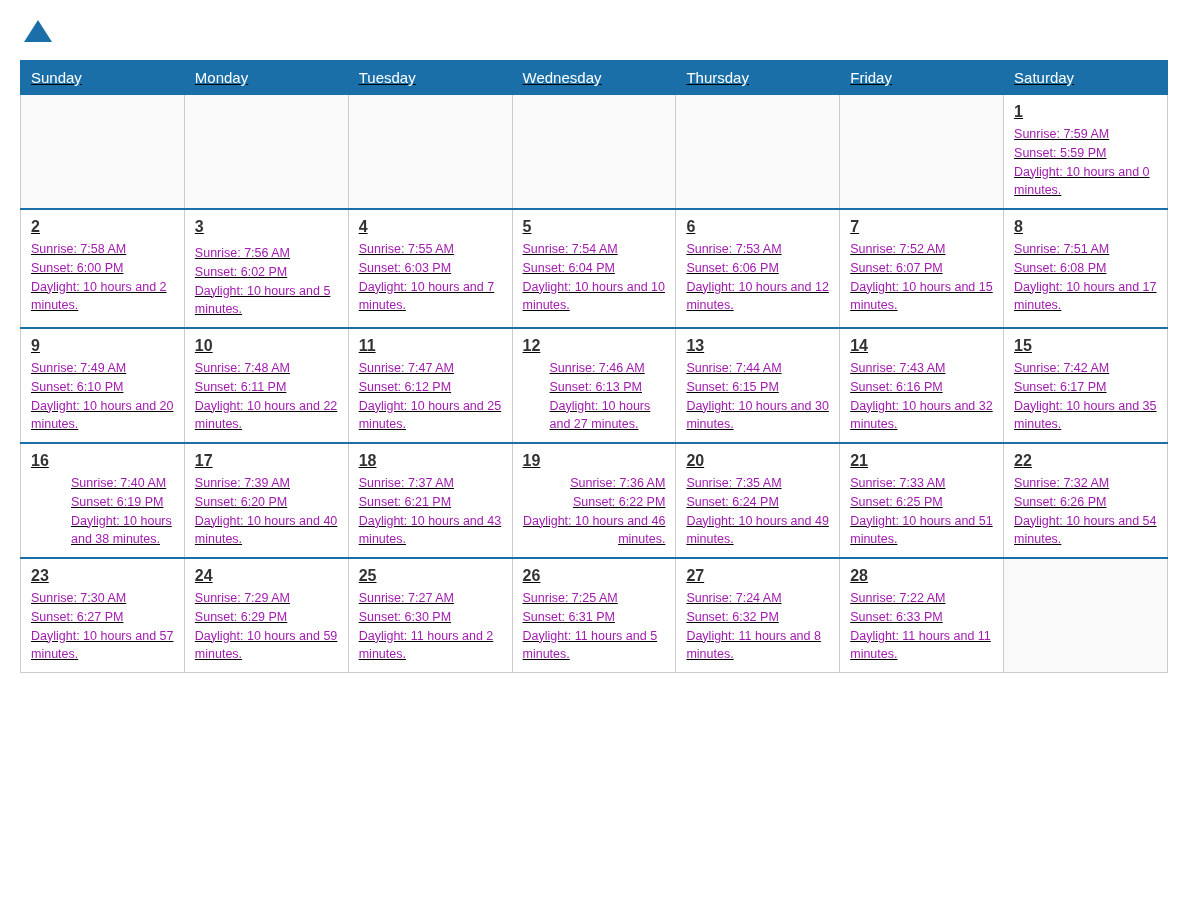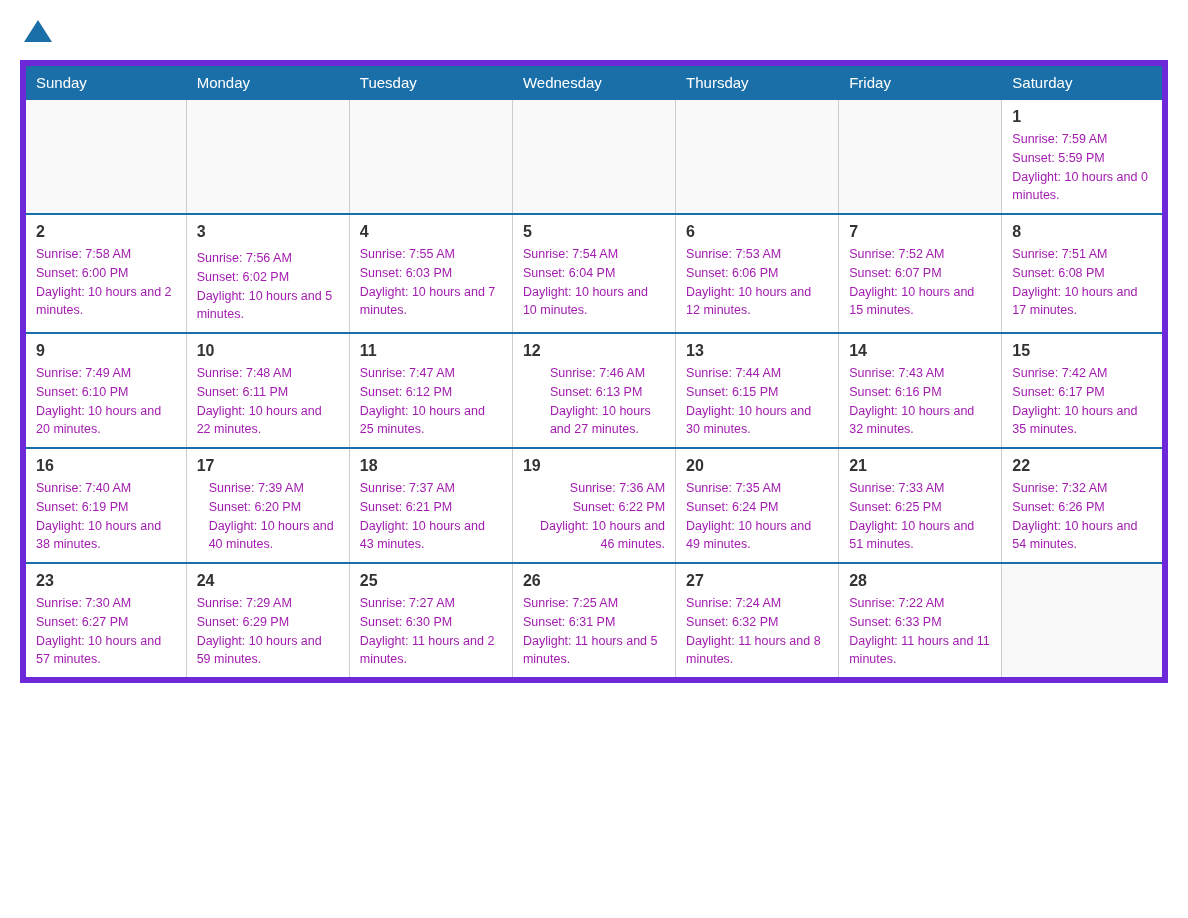--- a/index.html
+++ b/index.html
@@ -55,21 +55,22 @@
       line-height: 1.1;
     }
     .location {
       font-size: 18px;
       color: #555;
       margin-top: 4px;
     }
     .calendar {
       width: 100%;
       border-collapse: collapse;
-      border: 6px solid #6d28d9;
+      border: 1px solid #6d28d9;
+      text-decoration: underline;
     }
     .calendar th {
       background-color: #1a6fa8;
       color: #fff;
       font-size: 15px;
       font-weight: normal;
       padding: 8px 10px;
       text-align: left;
       border: 1px solid #1a6fa8;
     }
@@ -229,27 +230,27 @@
         <td>
           <span class="day-number">15</span>
           <div class="day-info" style="white-space: pre-line;">Sunrise: 7:42 AM
 Sunset: 6:17 PM
 Daylight: 10 hours and 35 minutes.</div>
         </td>
       </tr>
       <tr class="row-divider">
         <td>
           <span class="day-number">16</span>
-          <div class="day-info" style="white-space: pre-line;">Sunrise: 7:40 AM
+          <div class="day-info" style="white-space: pre-line; margin-left: 40px;">Sunrise: 7:40 AM
 Sunset: 6:19 PM
 Daylight: 10 hours and 38 minutes.</div>
         </td>
         <td>
           <span class="day-number">17</span>
-          <div class="day-info" style="white-space: pre-line; margin-left: 12px;">Sunrise: 7:39 AM
+          <div class="day-info" style="white-space: pre-line;">Sunrise: 7:39 AM
 Sunset: 6:20 PM
 Daylight: 10 hours and 40 minutes.</div>
         </td>
         <td>
           <span class="day-number">18</span>
           <div class="day-info" style="white-space: pre-line;">Sunrise: 7:37 AM
 Sunset: 6:21 PM
 Daylight: 10 hours and 43 minutes.</div>
         </td>
         <td>

